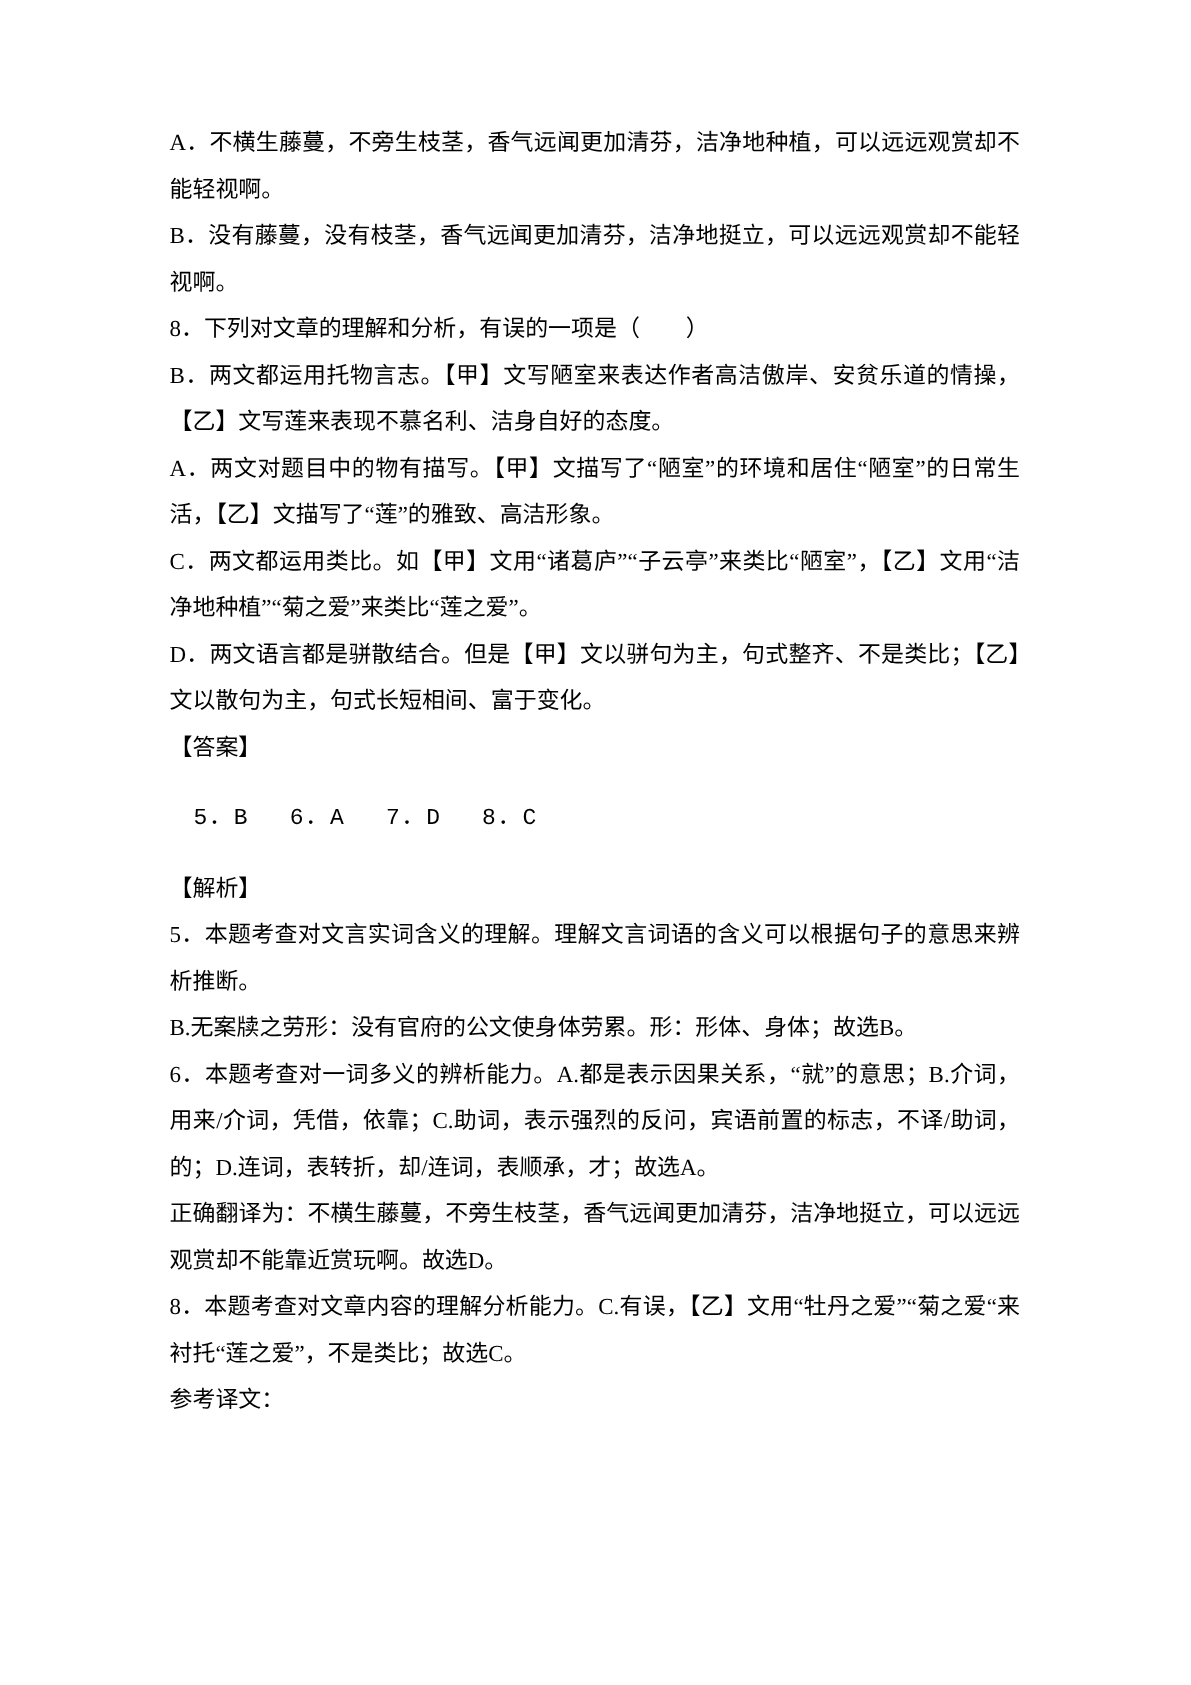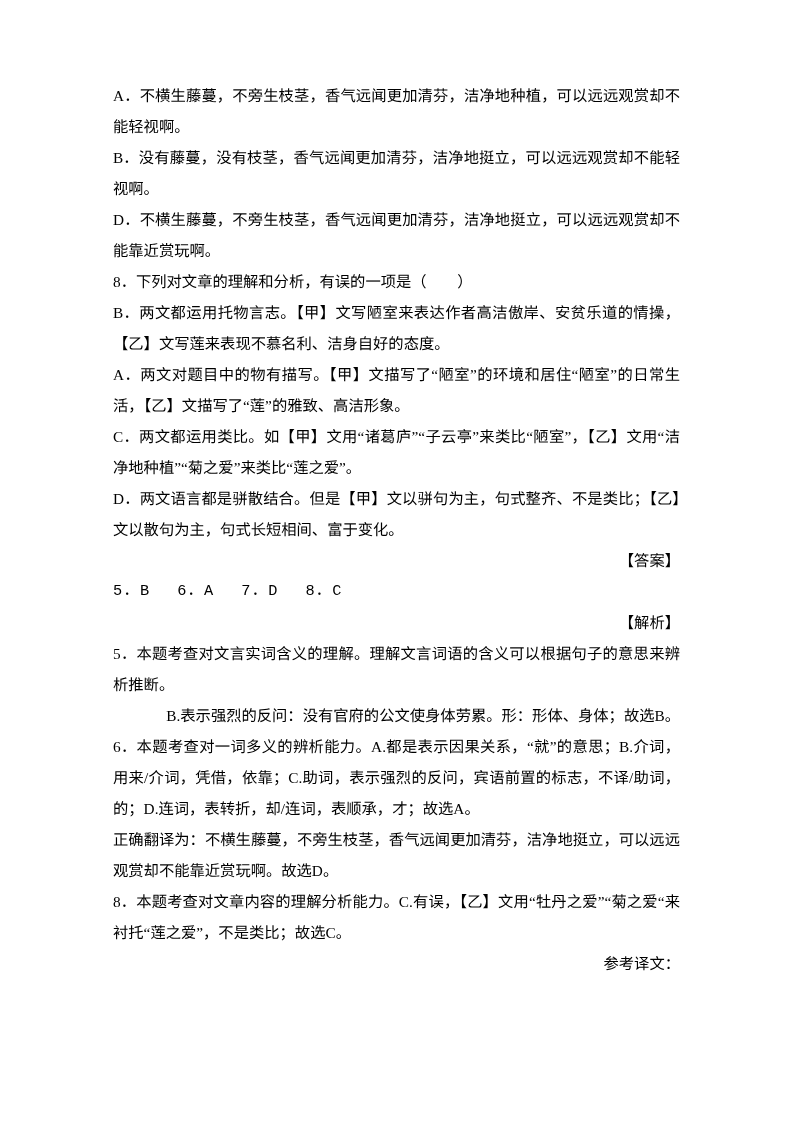--- a/index.html
+++ b/index.html
@@ -40,55 +40,54 @@
     line-height: 31px;
     text-align: justify;
     text-justify: inter-character;
     word-break: break-all;
     letter-spacing: 0;
     white-space: normal;
   }
 
   
   .p.nostretch {
-    text-align: right;
+    text-align: left;
   }
 
   
   .answers {
-    margin: 0;
+    margin: 16px;
     font-size: 15.3px;
     line-height: 31px;
     font-family: "Liberation Mono", "DejaVu Sans Mono", monospace;
     letter-spacing: 1.2px;
     white-space: pre;
     text-align: left;
   }
 
   .u {
     text-decoration: underline;
     text-underline-offset: 1px;
   }
 </style>
 </head>
 <body>
 
 <div id="page">
   <div class="doc" id="doc-root">
       <div class="p">A．不横生藤蔓，不旁生枝茎，香气远闻更加清芬，洁净地种植，可以远远观赏却不能轻视啊。</div>
       <div class="p">B．没有藤蔓，没有枝茎，香气远闻更加清芬，洁净地挺立，可以远远观赏却不能轻视啊。</div>
-      <div class="p">D．不横生藤蔓，不旁生枝茎，香气远闻更加清芬，洁净地挺立，可以远远观赏却不能靠近赏玩啊。</div>
       <div class="p">8．下列对文章的理解和分析，有误的一项是（　　）</div>
       <div class="p">B．两文都运用托物言志。【甲】文写陋室来表达作者高洁傲岸、安贫乐道的情操，【乙】文写莲来表现不慕名利、洁身自好的态度。</div>
       <div class="p">A．两文对题目中的物有描写。【甲】文描写了“陋室”的环境和居住“陋室”的日常生活，【乙】文描写了“莲”的雅致、高洁形象。</div>
       <div class="p">C．两文都运用类比。如【甲】文用“诸葛庐”“子云亭”来类比“陋室”，【乙】文用“洁净地种植”“菊之爱”来类比“莲之爱”。</div>
       <div class="p">D．两文语言都是骈散结合。但是【甲】文以骈句为主，句式整齐、不是类比；【乙】文以散句为主，句式长短相间、富于变化。</div>
       <div class="p nostretch">【答案】</div>
       <div class="answers">5．B　 6．A　 7．D　 8．C</div>
       <div class="p nostretch">【解析】</div>
       <div class="p">5．本题考查对文言实词含义的理解。理解文言词语的含义可以根据句子的意思来辨析推断。</div>
-      <div class="p nostretch">B.表示强烈的反问：没有官府的公文使身体劳累。形：形体、身体；故选B。</div>
+      <div class="p nostretch">B.无案牍之劳形：没有官府的公文使身体劳累。形：形体、身体；故选B。</div>
       <div class="p">6．本题考查对一词多义的辨析能力。A.都是表示因果关系，“就”的意思；B.介词，用来/介词，凭借，依靠；C.助词，表示强烈的反问，宾语前置的标志，不译/助词，的；D.连词，表转折，却/连词，表顺承，才；故选A。</div>
       <div class="p">正确翻译为：不横生藤蔓，不旁生枝茎，香气远闻更加清芬，洁净地挺立，可以远远观赏却不能靠近赏玩啊。故选D。</div>
       <div class="p">8．本题考查对文章内容的理解分析能力。C.有误，【乙】文用“牡丹之爱”“菊之爱“来衬托“莲之爱”，不是类比；故选C。</div>
       <div class="p nostretch">参考译文：</div>
     </div>
 </div>
 
 </body></html>

